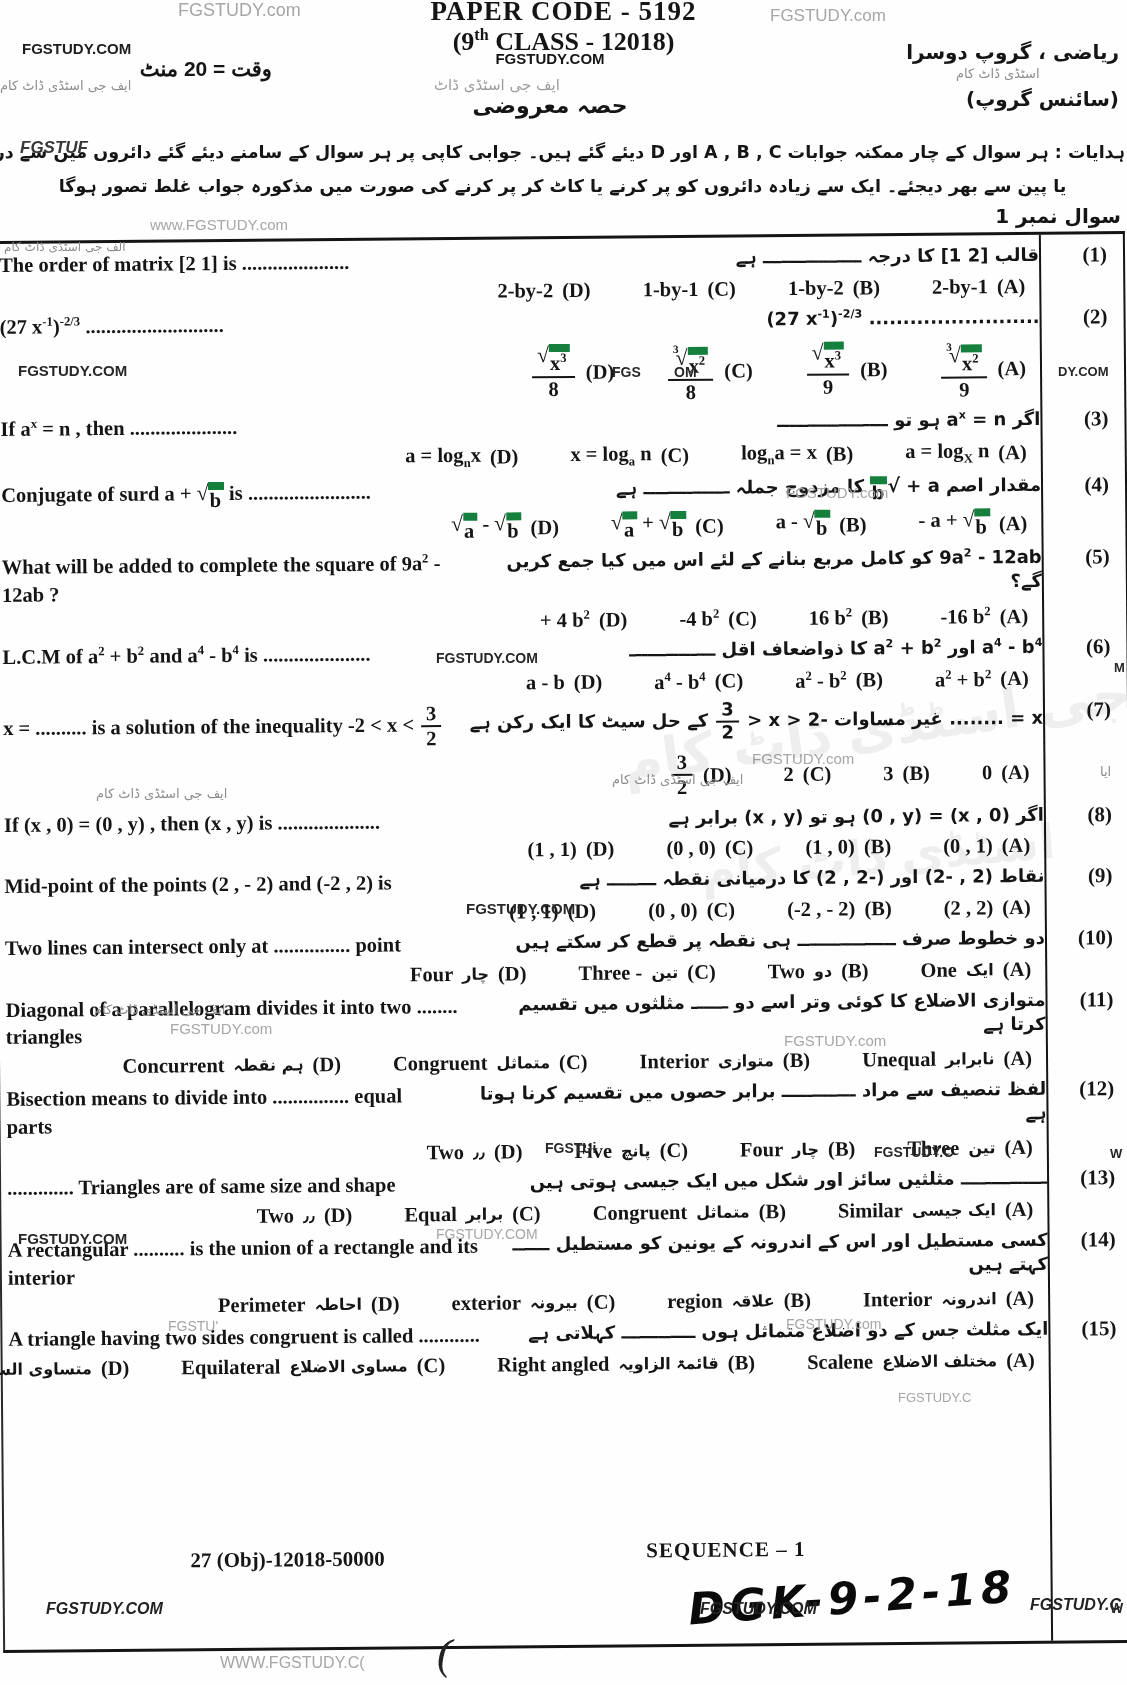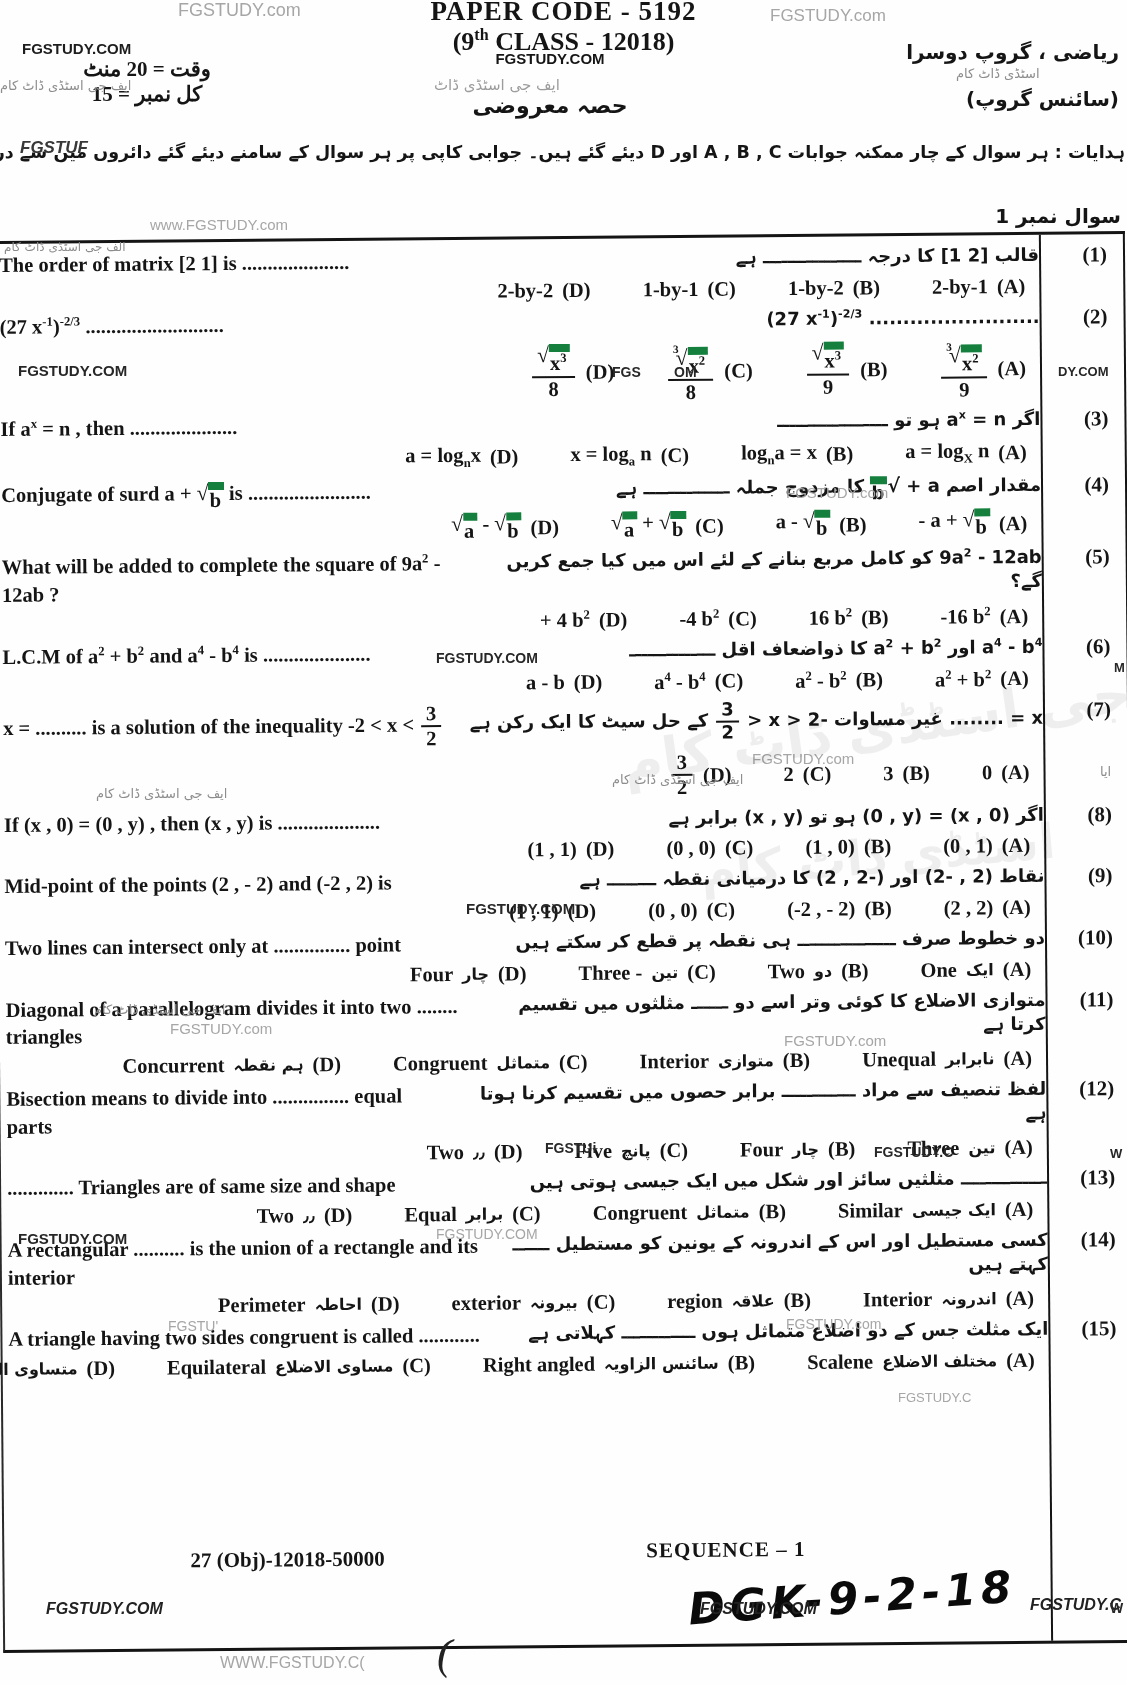--- a/index.html
+++ b/index.html
@@ -3,21 +3,21 @@
 <meta charset="utf-8">
 <style>
   html,body{margin:0;padding:0;background:#777;}
   .page{position:relative;width:1127px;height:1685px;margin:0 auto;background:#fefefe;
         font-family:"Liberation Serif", serif;color:#151515;overflow:hidden;}
   
   .hdr-title{position:absolute;left:0;right:0;top:-4px;text-align:center;font-size:27px;font-weight:700;letter-spacing:1px;}
   .hdr-sub{position:absolute;left:0;right:0;top:26px;text-align:center;font-size:26px;font-weight:700;}
   .meta-left{position:absolute;left:22px;top:40px;width:300px;}
   .meta-left .wmline{font-family:"Liberation Sans",sans-serif;font-weight:700;font-size:15px;color:#1d1d1d;}
-  .meta-line{direction:rtl;text-align:center;font-size:21px;font-weight:700;width:250px;font-family:Liberation Serif, serif;}
+  .meta-line{direction:rtl;text-align:right;font-size:21px;font-weight:700;width:250px;font-family:Liberation Sans, sans-serif;}
   .meta-center{position:absolute;left:400px;top:50px;width:300px;text-align:center;}
   .meta-center .sec{font-size:22px;font-weight:700;font-family:"DejaVu Sans",sans-serif;margin-top:26px;}
   .meta-right{position:absolute;right:8px;top:40px;width:240px;direction:rtl;text-align:right;
               font-size:20px;font-weight:700;font-family:"DejaVu Sans",sans-serif;line-height:1.25;}
   
   .instr{position:absolute;left:0;right:2px;top:142px;direction:rtl;white-space:nowrap;
          font-size:17.5px;font-weight:700;font-family:"DejaVu Sans",sans-serif;}
   .instr.l2{top:176px;text-align:center;}
   .qlabel{position:absolute;right:6px;top:204px;direction:rtl;font-size:20px;font-weight:700;font-family:"DejaVu Sans",sans-serif;}
   
@@ -70,34 +70,34 @@
 <body>
 
 <div class="page">
 
   <div class="hdr-title">PAPER CODE - 5192</div>
   <div class="hdr-sub">(9<sup>th</sup> CLASS - 12018)</div>
 
   <div class="meta-left">
     <div class="wmline">FGSTUDY.COM</div>
     <div class="meta-line">وقت  =  20  منٹ</div>
-    <div class="meta-line" style="padding-right:70px">کل نمبر  =  15</div>
   </div>
 
   <div class="meta-center">
     <div class="wmline" style="font-family:'Liberation Sans',sans-serif;font-weight:700;font-size:15px;">FGSTUDY.COM</div>
     <div class="sec">حصہ معروضی</div>
   </div>
 
   <div class="meta-right">
     <div>ریاضی ، گروپ دوسرا</div>
     <div style="margin-top:22px">(سائنس گروپ)</div>
   </div>
 
   <div class="instr">ہدایات : ہر سوال کے چار ممکنہ جوابات A , B , C اور D دیئے گئے ہیں۔ جوابی کاپی پر ہر سوال کے سامنے دیئے گئے دائروں میں سے درست جواب کے مطابق متعلقہ دائرہ کو مار کر</div>
+  <div class="instr l2">یا پین سے بھر دیجئے۔ ایک سے زیادہ دائروں کو پر کرنے یا کاٹ کر پر کرنے کی صورت میں مذکورہ جواب غلط تصور ہوگا</div>
   <div class="qlabel">سوال نمبر 1</div>
 
   <div class="sheet">
     <div class="numcol-line"></div>
     <div class="qwrap" id="questions">
         <div class="q">
           <div class="q-stem">
             <div class="q-en">The order of matrix  [2   1]  is .....................</div>
             <div class="q-ur">قالب  [2   1]  کا درجہ ــــــــــــــــ ہے</div>
           </div>
@@ -535,21 +535,21 @@
               <span class="ou" dir="rtl">متساوی الساقین</span>
               <span class="ol">(D)</span>
             </span>
             <span class="opt">
               <span class="ov">Equilateral</span>
               <span class="ou" dir="rtl">مساوی الاضلاع</span>
               <span class="ol">(C)</span>
             </span>
             <span class="opt">
               <span class="ov">Right angled</span>
-              <span class="ou" dir="rtl">سائنس الزاویہ</span>
+              <span class="ou" dir="rtl">قائمۃ الزاویہ</span>
               <span class="ol">(B)</span>
             </span>
             <span class="opt">
               <span class="ov">Scalene</span>
               <span class="ou" dir="rtl">مختلف الاضلاع</span>
               <span class="ol">(A)</span>
             </span>
           </div>
           <span class="qnum">(15)</span>
         </div>

